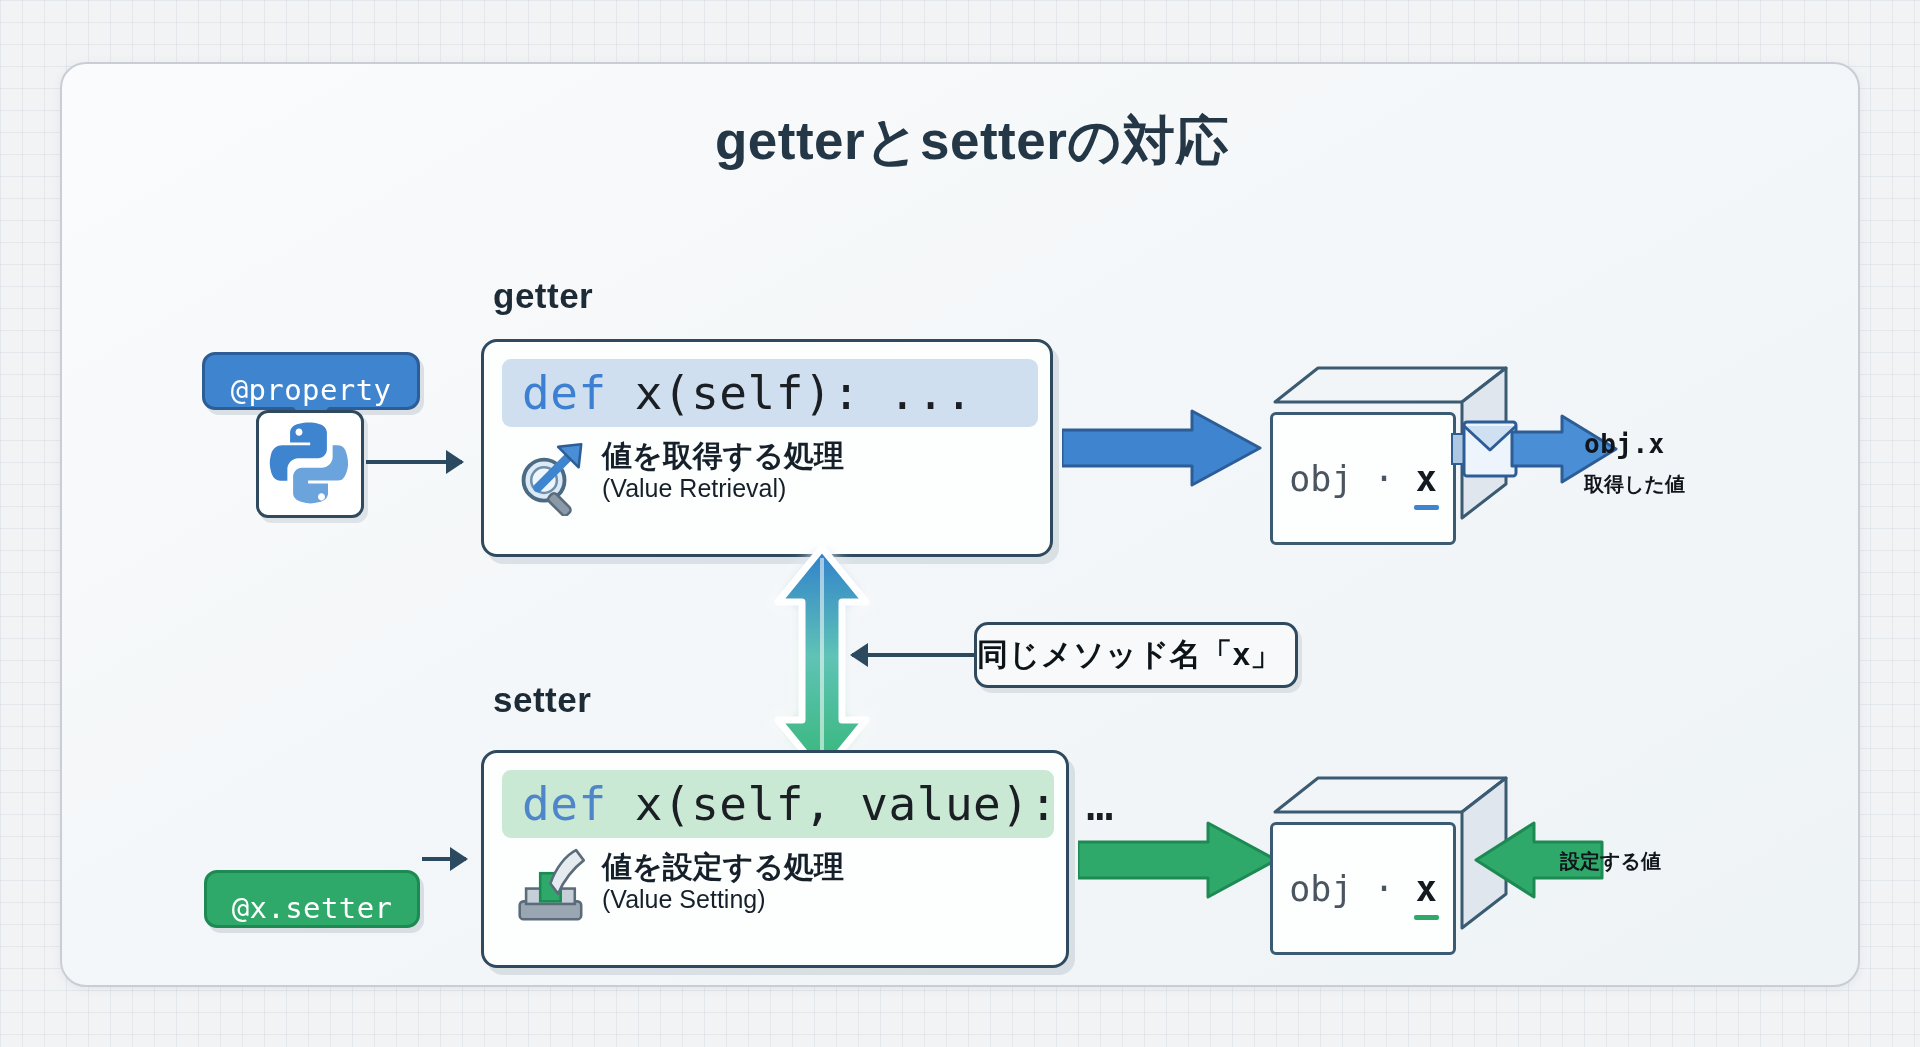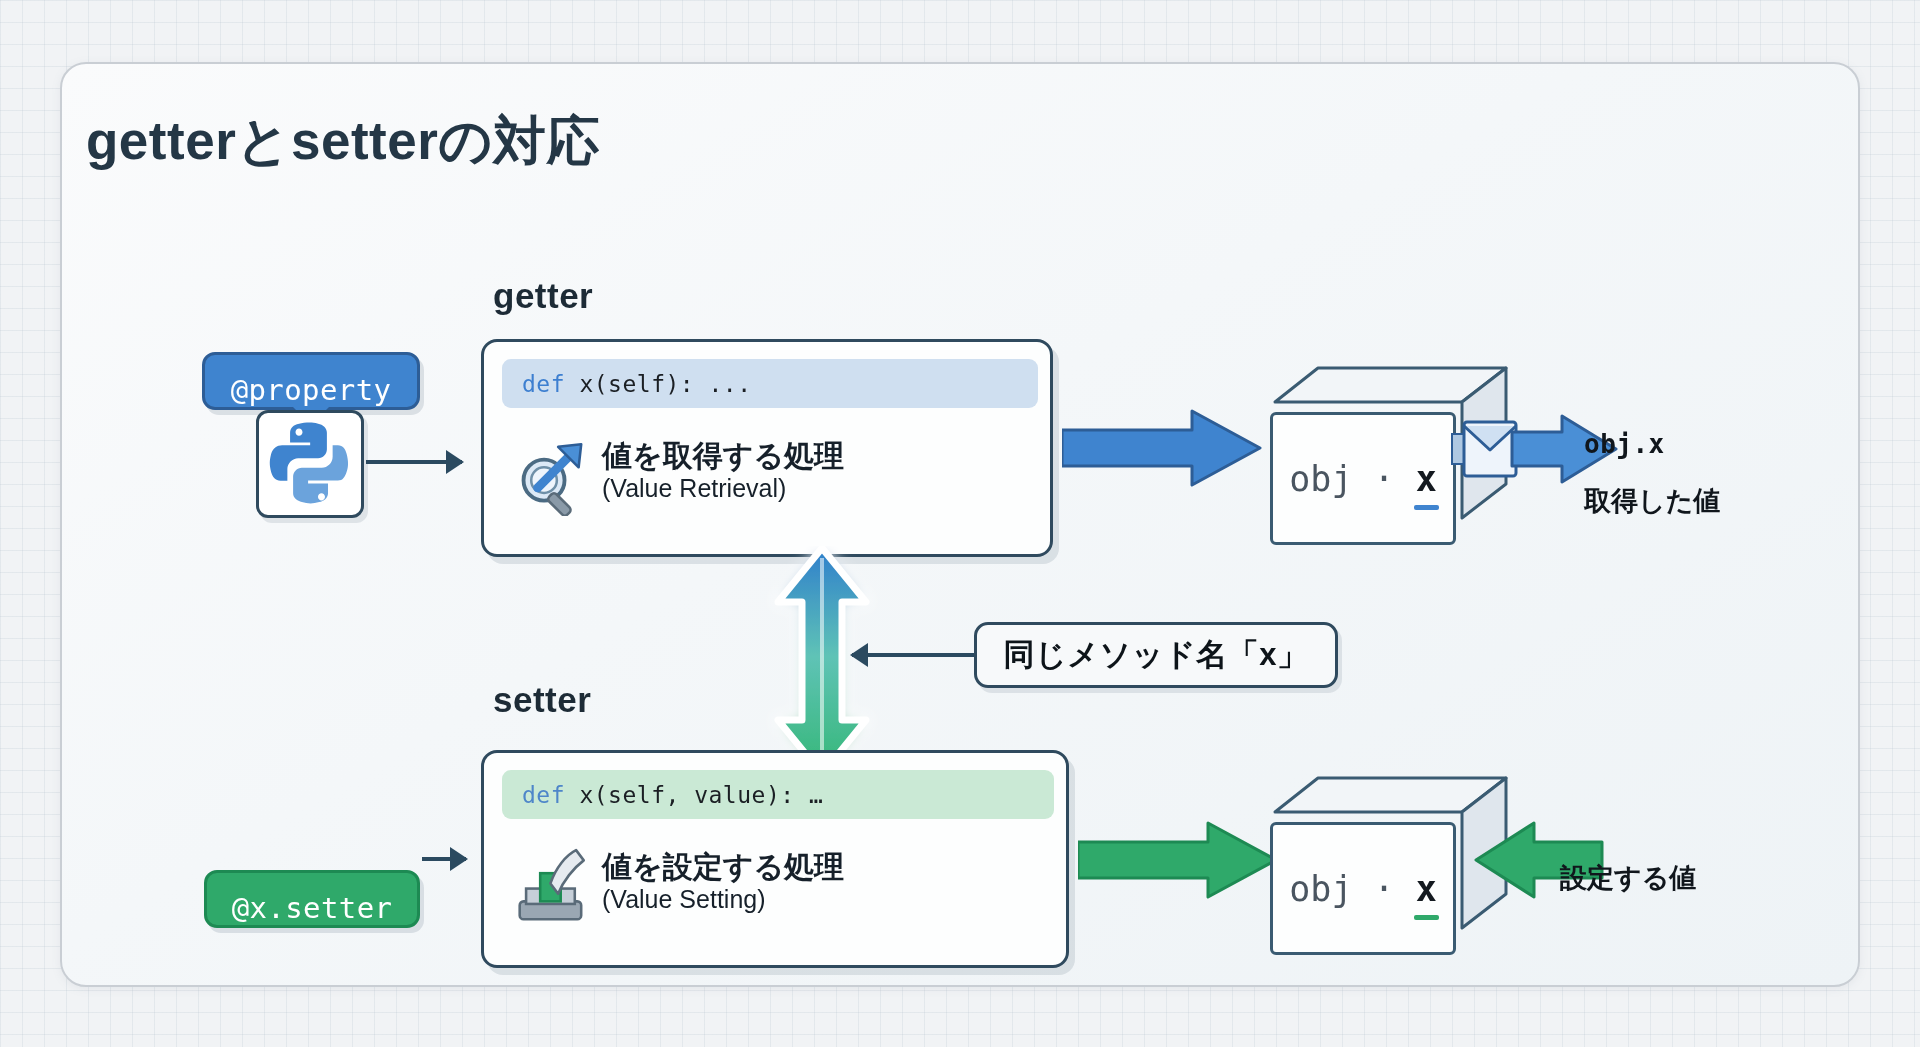--- a/index.html
+++ b/index.html
@@ -24,20 +24,21 @@
     width: 1800px; height: 925px;
     background: linear-gradient(150deg, #fafbfc 0%, #f4f7f9 45%, #eef3f6 100%);
     border: 2px solid #c9ced4;
     border-radius: 26px;
     box-shadow: 0 2px 10px rgba(120,130,145,0.10);
   }
 
   
   #title {
     position: absolute; left: 0; top: 42px; width: 100%;
+    text-align: center;
     font-size: 53px; font-weight: 700;
     color: #243746;
     letter-spacing: 0.5px;
     padding-left: 24px;
   }
 
   
   .section-label {
     position: absolute;
     font-size: 35px; font-weight: 700; color: #1d2b36;
@@ -53,25 +54,25 @@
     background: #fdfefe;
     border: 3px solid #2f4a5e;
     border-radius: 16px;
     box-shadow: 6px 7px 0 rgba(160,172,182,0.30);
   }
   #card-getter { left: 419px; top: 275px; width: 572px; height: 218px; }
   #card-setter { left: 419px; top: 686px; width: 588px; height: 218px; }
 
   .code-line {
     position: absolute; left: 18px; top: 17px;
-    height: 49px; display: flex; align-items: center;
+    height: 68px; display: flex; align-items: center;
     padding: 12px 20px;
     border-radius: 9px;
     font-family: "DejaVu Sans Mono", "Liberation Mono", monospace;
-    font-size: 23px; letter-spacing: .5px;
+    font-size: 46px; letter-spacing: .5px;
     white-space: pre;
     color: #1b1f24;
   }
   #code-getter { width: 536px; background: #cfdff0; }
   #code-setter { width: 552px; background: #cae9d5; }
   .kw { color: #3d7fd0; }
   #code-setter .kw { color: #4e86c9; }
 
   .desc {
     position: absolute;
@@ -165,33 +166,33 @@
   #cube-get { left: 1208px; top: 300px; }
   #cube-set { left: 1208px; top: 710px; }
 
   
   .result { position: absolute; color: #10161c; }
   .result .code {
     font-family: "DejaVu Sans Mono", "Liberation Mono", monospace;
     font-weight: 700; font-size: 26px; letter-spacing: .5px;
     white-space: pre;
   }
-  .result .jp { font-size: 27px; font-weight: 700; margin-top: 24px; }
+  .result .jp { font-size: 20px; font-weight: 700; margin-top: 12px; }
   .result .en { font-size: 24px; font-weight: 400; margin-top: 2px; }
   #result-get { left: 1522px; top: 365px; }
   #result-set { left: 1498px; top: 772px; text-align: center; }
 
   
   #note-same {
     position: absolute; left: 912px; top: 558px;
-    width: 364px; height: 66px;
+    width: 324px; height: 66px;
     background: #f7f9fa;
     border: 3px solid #2f4a5e;
     border-radius: 14px;
-    display: flex; align-items: center; justify-content: center;
+    display: flex; align-items: center; justify-content: flex-start;
     font-size: 31px; font-weight: 700; color: #0d1419;
     box-shadow: 4px 5px 0 rgba(160,172,182,0.28);
     letter-spacing: .5px;
   }
   #note-line { position: absolute; left: 790px; top: 589px; width: 124px; height: 4px; background: #2b4a60; }
   #note-line::after {
     content: ""; position: absolute; left: -2px; top: 50%;
     transform: translateY(-50%);
     border-right: 18px solid #2b4a60;
     border-top: 12px solid transparent;

